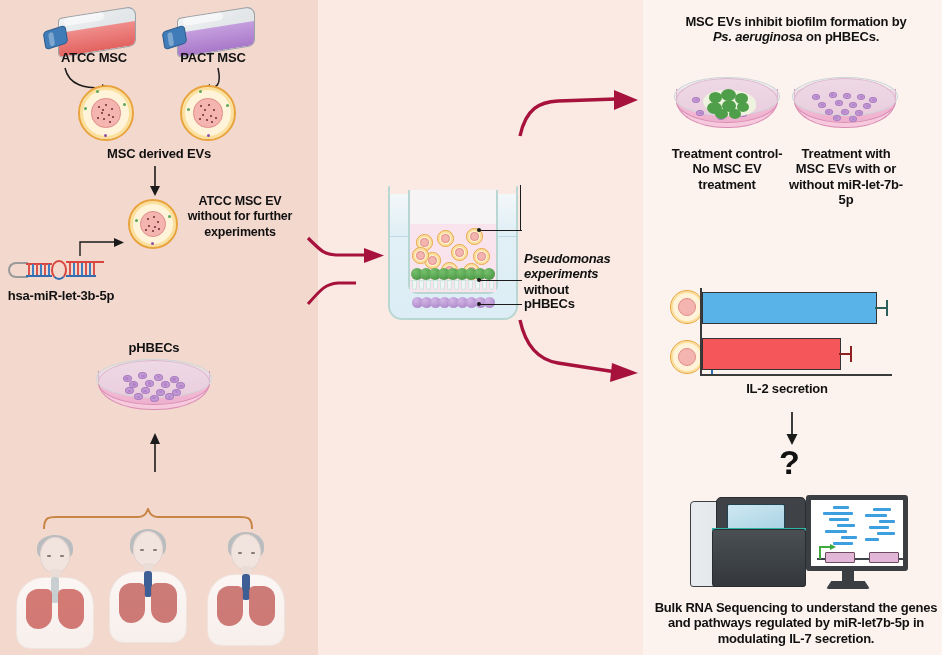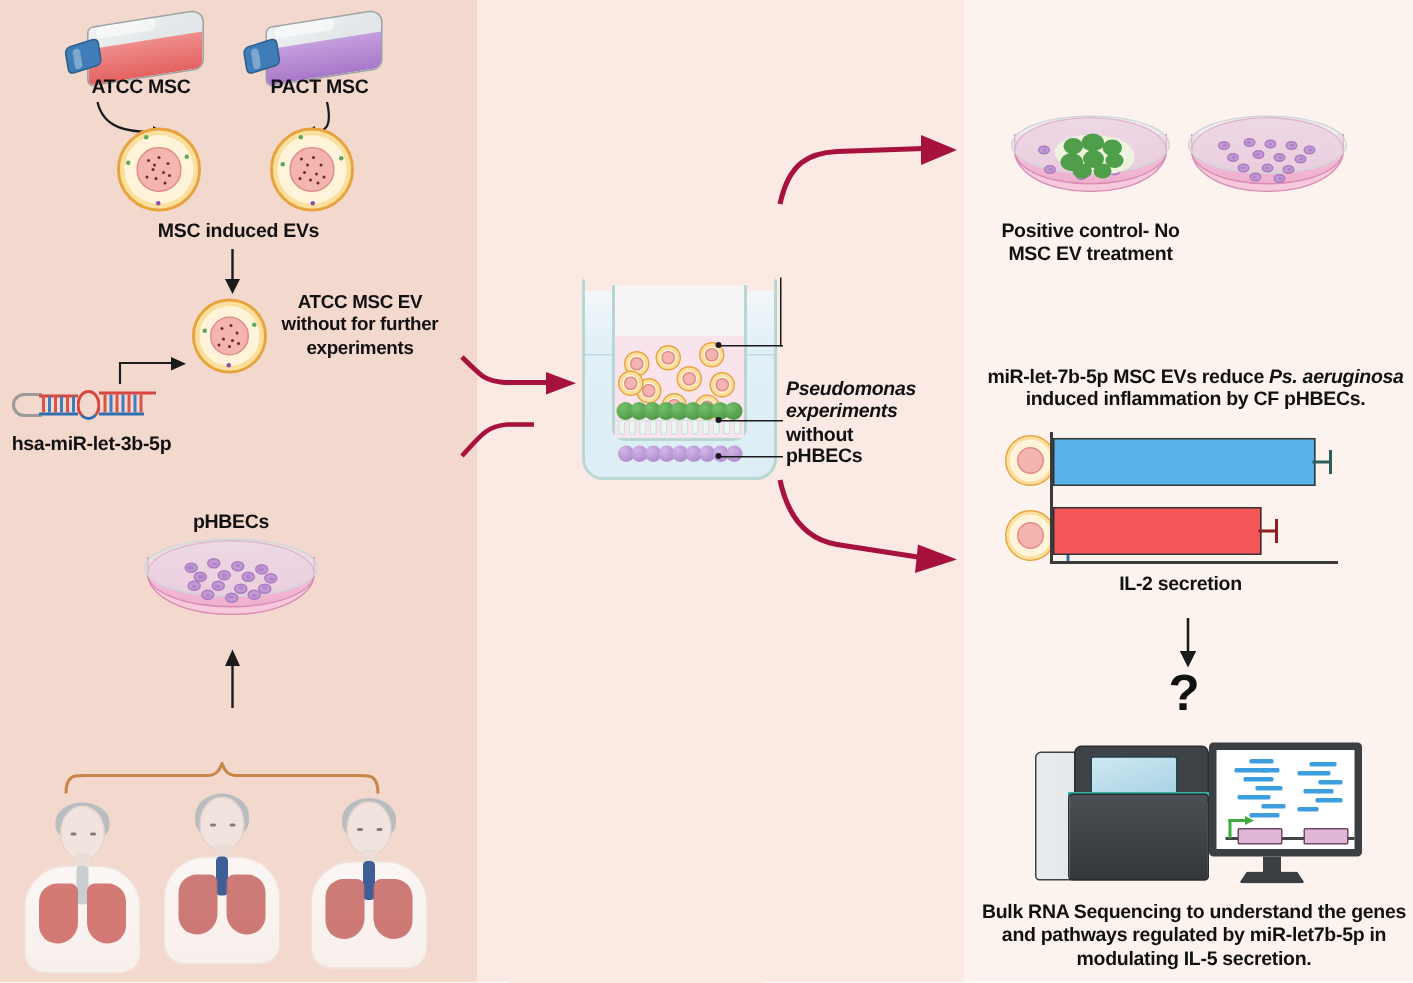--- a/index.html
+++ b/index.html
@@ -258,21 +258,21 @@
         <i class="dot" style="left:16%;top:68%"></i>
       <i class="dot" style="left:62%;top:80%"></i>
         <i class="dot" style="left:36%;top:36%"></i>
     </div>
     <i class="stud" style="background:#5ea85a;left:10%;top:40%"></i>
     <i class="stud" style="background:#5ea85a;left:84%;top:32%"></i>
     <i class="stud" style="background:#8d4fa8;left:48%;top:90%"></i>
     <i class="stud" style="background:#5ea85a;left:32%;top:6%"></i>
   </div>
 
-  <div class="txt lg" style="left:54px; top:146px; width:210px;">MSC induced EVs</div>
+  <div class="txt lg" style="left:54px; top:146px; width:210px;">MSC derived EVs</div>
 
   <svg style="position:absolute;left:146px;top:166px;width:18px;height:32px;">
     <line x1="9" y1="0" x2="9" y2="22" stroke="#1b1b1b" stroke-width="1.6"></line>
     <polygon points="4,20 14,20 9,30" fill="#1b1b1b"></polygon>
   </svg>
 
   <div class="ev" style="left:128px; top:199px; width:50px; height:50px;">
     <div class="core">
       <i class="dot" style="left:24%;top:24%"></i>
         <i class="dot" style="left:52%;top:18%"></i>
@@ -483,65 +483,67 @@
 
   <svg class="redarrow" style="left:512px;top:82px;width:130px;height:56px;">
     <path d="M8 54 C 14 26, 28 20, 46 19 L 104 17" stroke="#a7123c" stroke-width="3.4" fill="none"></path>
     <polygon points="102,8 126,18 102,28" fill="#a7123c"></polygon>
   </svg>
   <svg class="redarrow" style="left:512px;top:318px;width:130px;height:64px;">
     <path d="M8 2 C 14 30, 28 42, 46 45 L 104 54" stroke="#a7123c" stroke-width="3.4" fill="none"></path>
     <polygon points="100,45 126,55 98,64" fill="#a7123c"></polygon>
   </svg>
 
+  <div class="txt lg" style="left:668px; top:14px; width:256px;">
+    <span>MSC EVs inhibit biofilm formation by</span><br>
+    <span class="ital">Ps. aeruginosa</span><span> on pHBECs.</span>
+  </div>
 
   <div class="dish" style="left:676px; top:78px; width:102px; height:62px;">
     <div class="side"></div>
       <div class="rim"></div>
       <div class="lip"></div>
     <i class="cell" style="left:16%;top:30%;width:8px;height:6px;"></i>
     <i class="cell" style="left:20%;top:52%;width:8px;height:6px;"></i>
     <i class="cell" style="left:70%;top:34%;width:8px;height:6px;"></i>
     <i class="cell" style="left:62%;top:54%;width:8px;height:6px;"></i>
     <i class="cell" style="left:40%;top:58%;width:8px;height:6px;"></i>
     <div style="position:absolute;left:26%;top:20%;width:52%;height:42%;border-radius:46% 54% 40% 60%;background:#eef3df;"></div>
     <i class="biofilm" style="left:32%;top:22%;width:13px;height:11px;"></i>
     <i class="biofilm" style="left:44%;top:18%;width:15px;height:12px;"></i>
     <i class="biofilm" style="left:58%;top:24%;width:13px;height:11px;"></i>
     <i class="biofilm" style="left:30%;top:38%;width:15px;height:12px;"></i>
     <i class="biofilm" style="left:45%;top:36%;width:14px;height:12px;"></i>
     <i class="biofilm" style="left:60%;top:38%;width:12px;height:10px;"></i>
     <i class="biofilm" style="left:38%;top:50%;width:13px;height:10px;"></i>
     <i class="biofilm" style="left:52%;top:50%;width:12px;height:10px;"></i>
   </div>
-  <div class="txt lg" style="left:666px; top:146px; width:122px;">Positive control- No MSC EV treatment</div>
+  <div class="txt lg" style="left:666px; top:146px; width:122px;">Treatment control- No MSC EV treatment</div>
 
   <div class="dish" style="left:794px; top:78px; width:102px; height:62px;">
     <div class="side"></div>
       <div class="rim"></div>
       <div class="lip"></div>
     <i class="cell" style="left:18%;top:26%;width:8px;height:6px;"></i>
     <i class="cell" style="left:34%;top:22%;width:8px;height:6px;"></i>
     <i class="cell" style="left:48%;top:24%;width:8px;height:6px;"></i>
     <i class="cell" style="left:62%;top:26%;width:8px;height:6px;"></i>
     <i class="cell" style="left:74%;top:30%;width:8px;height:6px;"></i>
     <i class="cell" style="left:24%;top:38%;width:8px;height:6px;"></i>
     <i class="cell" style="left:40%;top:36%;width:8px;height:6px;"></i>
     <i class="cell" style="left:54%;top:38%;width:8px;height:6px;"></i>
     <i class="cell" style="left:68%;top:40%;width:8px;height:6px;"></i>
     <i class="cell" style="left:30%;top:50%;width:8px;height:6px;"></i>
     <i class="cell" style="left:46%;top:50%;width:8px;height:6px;"></i>
     <i class="cell" style="left:60%;top:52%;width:8px;height:6px;"></i>
     <i class="cell" style="left:38%;top:60%;width:8px;height:6px;"></i>
     <i class="cell" style="left:54%;top:62%;width:8px;height:6px;"></i>
   </div>
-
-  <div class="txt lg" style="left:656px; top:243px; width:282px;">
-    <span>miR-let-7b-5p MSC EVs reduce </span><span class="ital">Ps. aeruginosa</span><span> induced inflammation by CF pHBECs.</span>
-  </div>
+  <div class="txt lg" style="left:786px; top:146px; width:120px;">Treatment with MSC EVs with or without miR-let-7b-5p</div>
+
 
   <div class="ev" style="left:670px; top:290px; width:34px; height:34px; border-width:1.6px; box-shadow:inset 0 0 0 2px #fbdf9d;">
     <div class="core"></div>
   </div>
   <div class="ev" style="left:670px; top:340px; width:34px; height:34px; border-width:1.6px; box-shadow:inset 0 0 0 2px #fbdf9d;">
     <div class="core"></div>
   </div>
   <div style="position:absolute;left:706px;top:338px;width:10px;height:38px;">
     <div style="position:absolute;left:2px;top:0;width:7px;height:7px;border:1.3px solid #9aa3a8;border-radius:50%;"></div>
     <div style="position:absolute;left:5px;top:6px;width:1.6px;height:14px;background:#d8453f;"></div>
@@ -598,15 +600,15 @@
       <i class="mon-read" style="left:54px;top:38px;width:14px;"></i>
       <i class="mon-line" style="left:6px;top:58px;width:86px;"></i>
       <i class="mon-gene" style="left:14px;top:52px;width:30px;"></i>
       <i class="mon-gene" style="left:58px;top:52px;width:30px;"></i>
       <i class="mon-tss" style="left:8px;top:46px;height:13px;"></i>
     </div>
     <div class="mon-stand"></div>
     <div class="mon-base"></div>
   </div>
 
-  <div class="txt lg" style="left:652px; top:600px; width:288px;">Bulk RNA Sequencing to understand the genes and pathways regulated by miR-let7b-5p in modulating IL-5 secretion.</div>
+  <div class="txt lg" style="left:652px; top:600px; width:288px;">Bulk RNA Sequencing to understand the genes and pathways regulated by miR-let7b-5p in modulating IL-7 secretion.</div>
 
 </div>
 
 </body></html>

